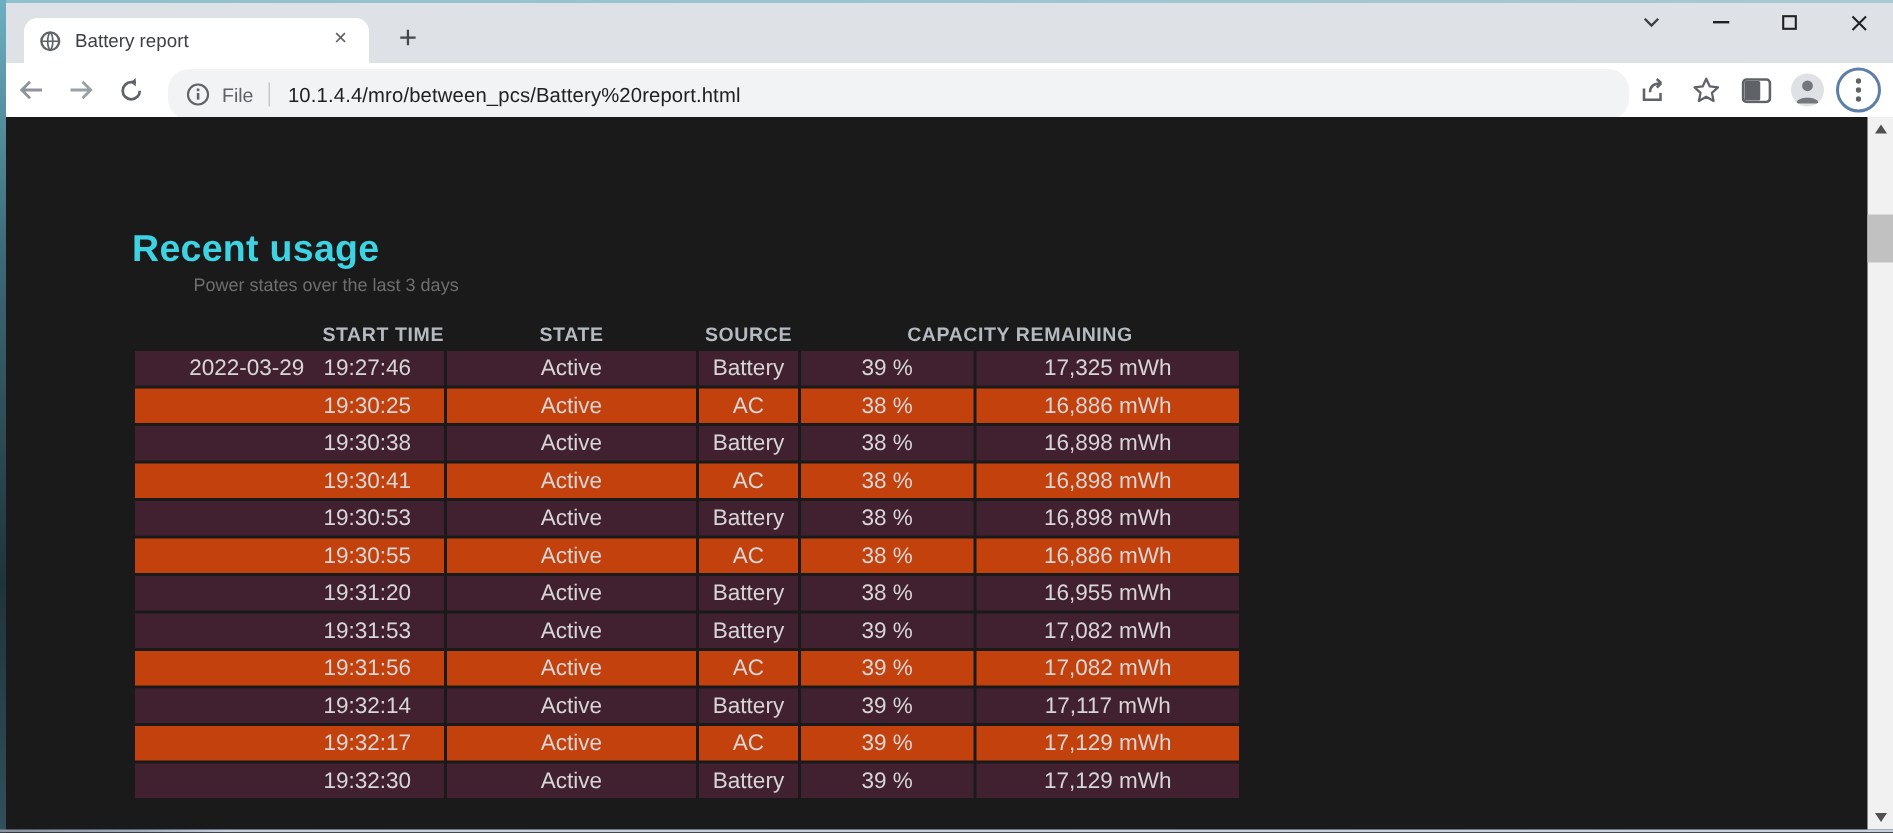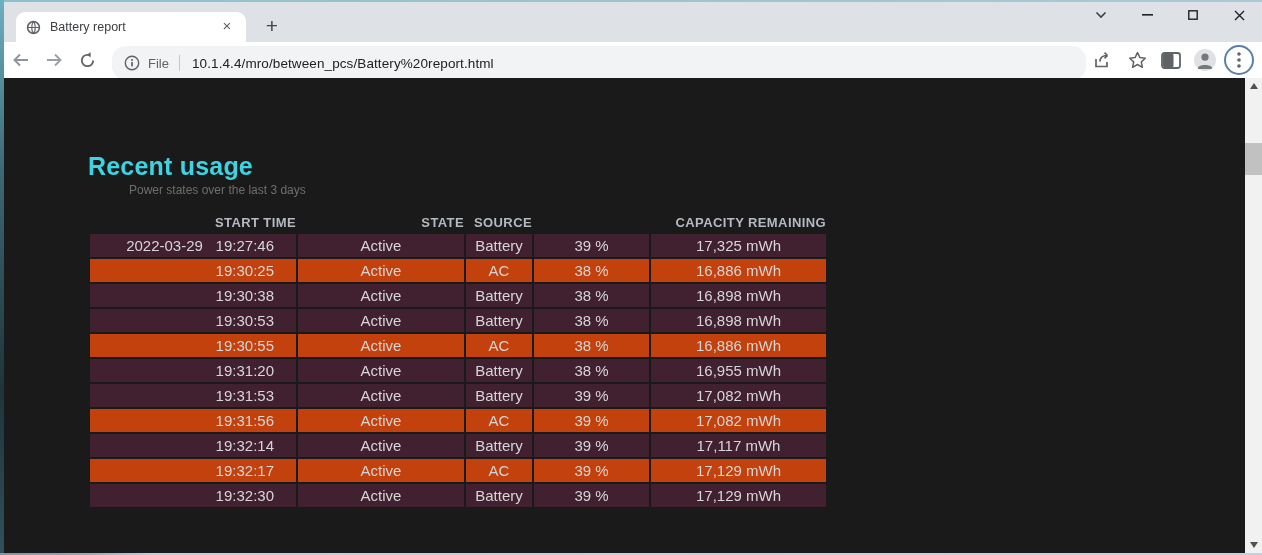--- a/index.html
+++ b/index.html
@@ -42,21 +42,21 @@
                    display:flex; align-items:flex-end; justify-content:center; }
 
   
   .content { position:absolute; top:78px; left:0; width:1262px; height:475px; background:#1a1a1a;
              overflow:hidden; color:#d6d6d6; }
   .page-title { position:absolute; left:88px; top:74px; font-size:25px; font-weight:bold; color:#3ed3e2; letter-spacing:.2px; }
   .page-subtitle { position:absolute; left:90px; top:105px; font-size:12px; color:#6e6e6e;margin-left:39px; }
 
   table.usage { position:absolute; left:88px; top:132px; border-collapse:separate; border-spacing:2px; }
   table.usage th { height:20px; font-size:13px; font-weight:bold; color:#b4bac0; letter-spacing:.4px;
-                   text-align:right; vertical-align:bottom; padding-bottom:2px; white-space:nowrap; }
+                   text-align:center; vertical-align:bottom; padding-bottom:2px; white-space:nowrap; }
   table.usage th.th-left { text-align:right; padding-left:5px; }
   table.usage td { height:23px; font-size:15px; color:#d6d6d6; text-align:center; vertical-align:middle; white-space:nowrap; }
   .col-start { width:206px; } .col-state { width:166px; } .col-source { width:66px; }
   .col-pct { width:115px; } .col-mwh { width:175px; }
   tr.row-battery td { background:#41202f; }
   tr.row-ac td { background:#c2410c; }
   td.cell-start { text-align:left; }
   .cell-date { display:inline-block; width:100px; padding-left:5px; }
   .cell-time { display:inline-block; width:62px; text-align:right; }
 
@@ -220,20 +220,29 @@
   <tr class="row-battery">
     <td class="cell-start">
       <span class="cell-date"></span><span class="cell-time">19:30:38</span>
     </td>
     <td>Active</td>
     <td>Battery</td>
     <td>38 %</td>
     <td>16,898 mWh</td>
   </tr>
 
+  <tr class="row-ac">
+    <td class="cell-start">
+      <span class="cell-date"></span><span class="cell-time">19:30:41</span>
+    </td>
+    <td>Active</td>
+    <td>AC</td>
+    <td>38 %</td>
+    <td>16,898 mWh</td>
+  </tr>
 
   <tr class="row-battery">
     <td class="cell-start">
       <span class="cell-date"></span><span class="cell-time">19:30:53</span>
     </td>
     <td>Active</td>
     <td>Battery</td>
     <td>38 %</td>
     <td>16,898 mWh</td>
   </tr>

